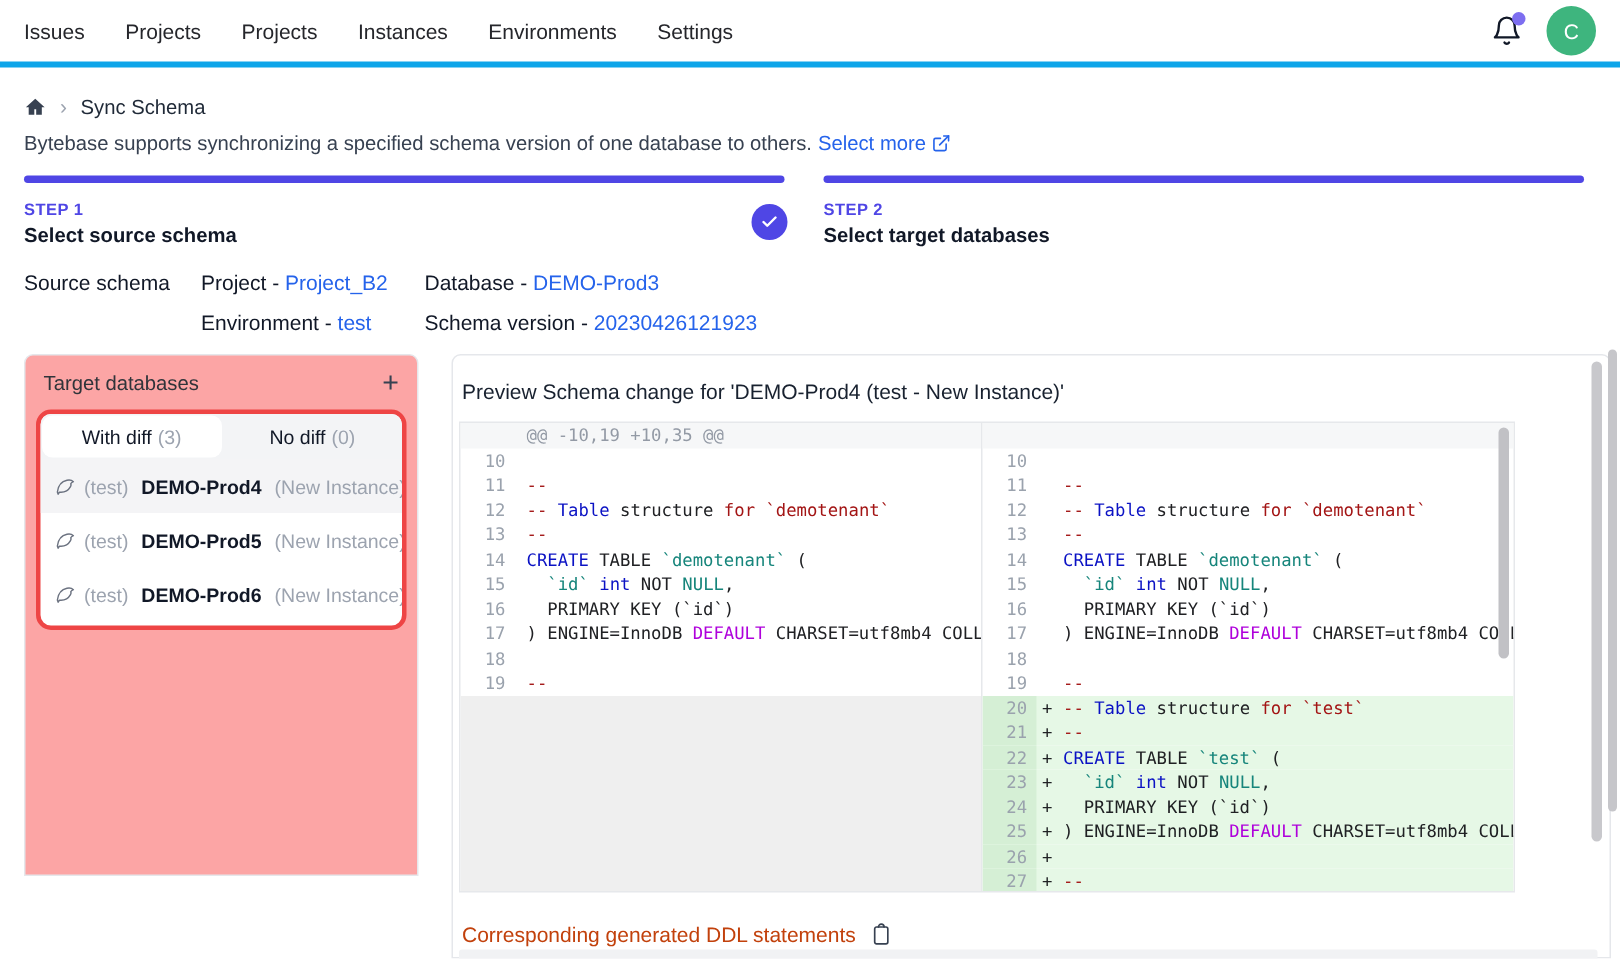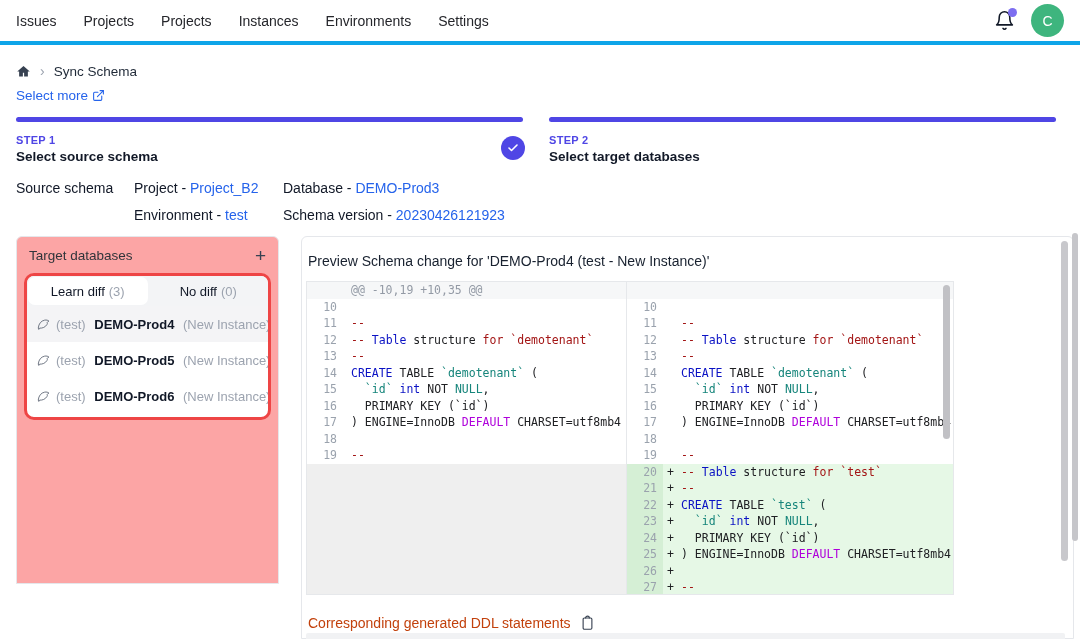--- a/index.html
+++ b/index.html
@@ -54,21 +54,21 @@
   .db-row { height:36px; display:flex; align-items:center; gap:5px; padding:0 9px; font-size:13px; cursor:pointer; white-space:nowrap; }
   .db-row.selected { background:#f4f4f6; }
   .db-env { color:#9ca3af; }
   .db-name { color:#111827; font-weight:700; }
   .db-suffix { color:#9ca3af; }
 
   
   .right-card { position:absolute; left:285px; top:236px; width:773px; height:403px; background:#fff;
                 border:1px solid #e5e7eb; border-radius:6px 6px 0 0;margin-left:16px; }
   .preview-title { position:absolute; left:6px; top:16px; font-size:14px; color:#18212f; white-space:nowrap; }
-  .diff-editor { position:absolute; left:4px; top:44px; width:648px; height:314px; border:1px solid #e6e8eb;
+  .diff-editor { position:absolute; left:4px; top:44px; width:704px; height:314px; border:1px solid #e6e8eb;
                  display:flex; background:#fff; }
   .pane { height:312px; display:flex; flex-direction:column; overflow:hidden; }
   .pane-left { width:365px; }
   .pane-right { width:374px; border-left:1px solid #e6e8eb; position:relative; }
   .row { height:16.5px; display:flex; flex-shrink:0; font-family:"DejaVu Sans Mono", monospace;
          font-size:11.5px; line-height:16.5px; white-space:pre; }
   .row .ln { width:36px; padding-right:6px; text-align:right; color:#9aa2ad; flex-shrink:0; }
   .pane-left .row .mk { width:8px; flex-shrink:0; }
   .pane-right .row .mk { width:18px; padding-left:4px; flex-shrink:0; color:#202124; }
   .row .code { flex:1; overflow:hidden; }
@@ -123,20 +123,21 @@
   <span class="icon">
     <svg width="15" height="15" viewBox="0 0 24 24" fill="#374151">
       <path d="M12 3 2 12h3v8h6v-6h2v6h6v-8h3z"></path>
     </svg>
   </span>
   <span class="crumb-sep">›</span>
   <span>Sync Schema</span>
 </div>
 
 <div class="intro">
+  <span>Bytebase supports synchronizing a specified schema version of one database to others.</span>
   <a class="link">Select more</a>
   <span class="icon">
     <svg width="13" height="13" viewBox="0 0 24 24" fill="none" stroke="#2563eb" stroke-width="2" stroke-linecap="round" stroke-linejoin="round">
       <path d="M18 13v6a2 2 0 0 1-2 2H5a2 2 0 0 1-2-2V8a2 2 0 0 1 2-2h6"></path>
         <path d="M15 3h6v6"></path>
         <path d="M10 14 21 3"></path>
     </svg>
   </span>
 </div>
 
@@ -169,21 +170,21 @@
 </div>
 
 <div class="left-card">
   <div class="left-card-header">
     <span class="left-card-title">Target databases</span>
     <span class="add-btn">+</span>
   </div>
   <div class="red-box">
     <div class="tab-bar" id="tab-bar">
         <div class="tab active">
-          <span class="tab-name">Learn diff</span>
+          <span class="tab-name">With diff</span>
           <span class="tab-count">(3)</span>
         </div>
         <div class="tab">
           <span class="tab-name">No diff</span>
           <span class="tab-count">(0)</span>
         </div>
       </div>
     <div class="db-list" id="db-list">
         <div class="db-row selected">
           <span class="icon">

